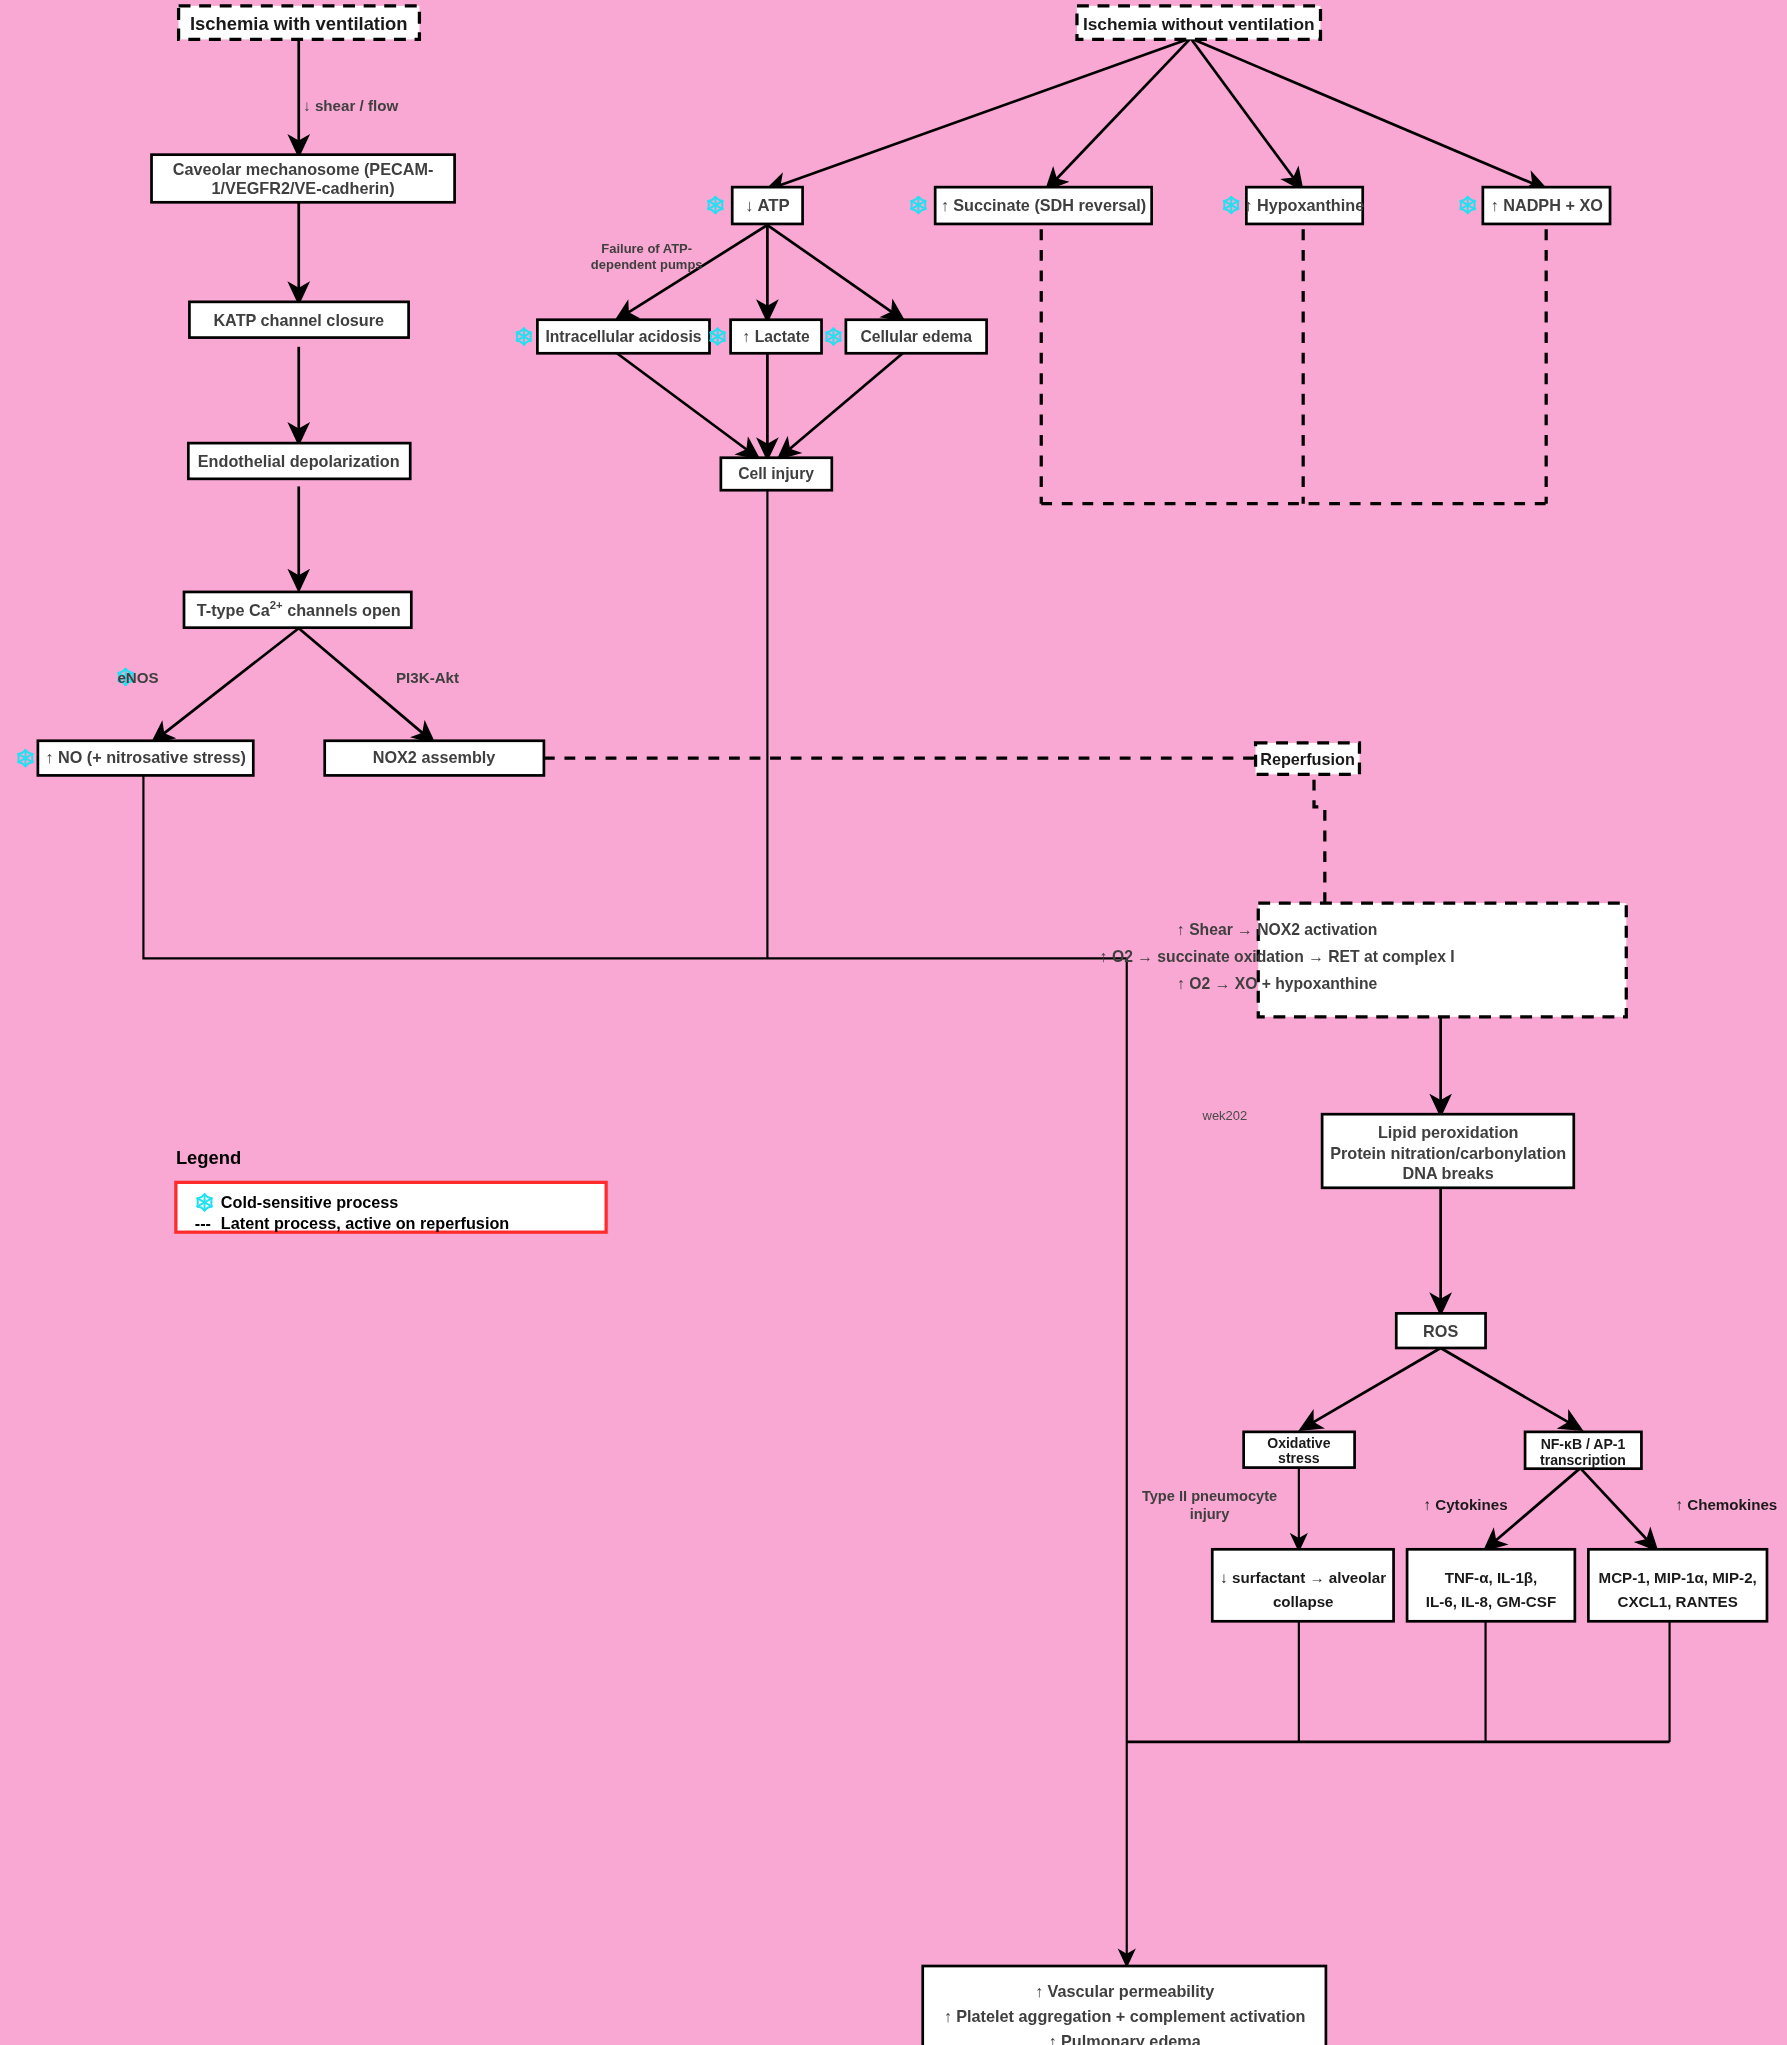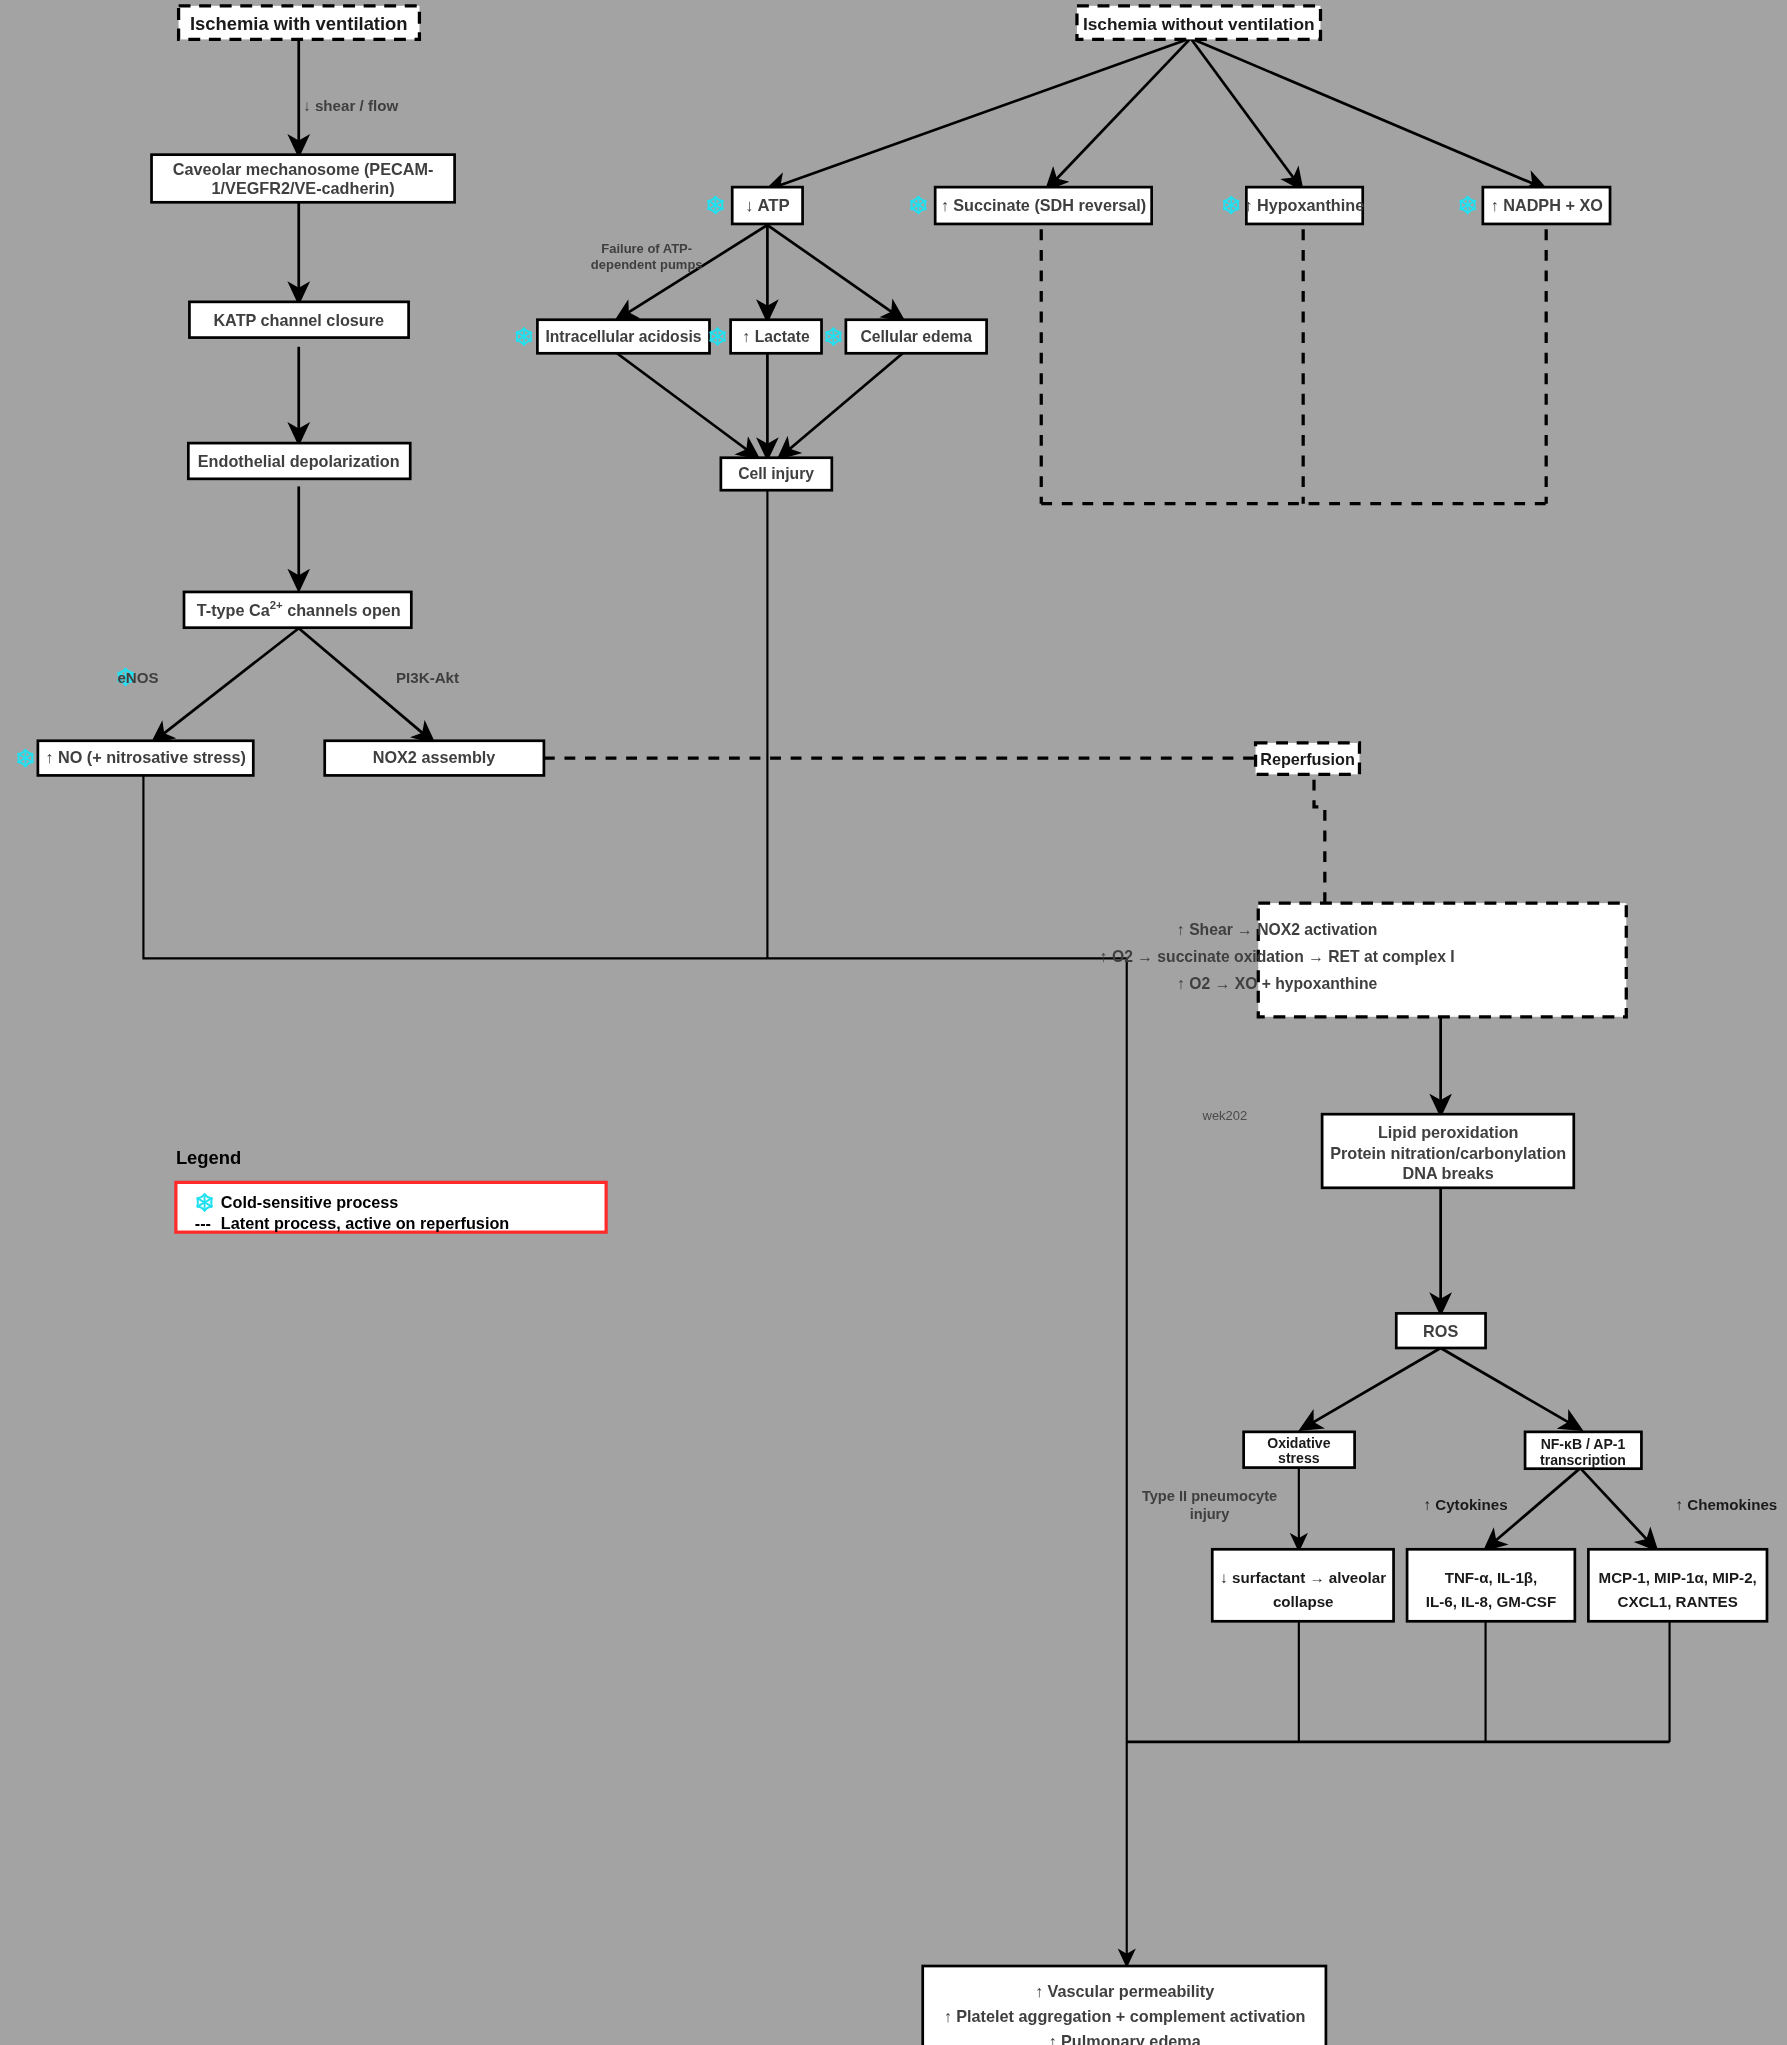--- a/index.html
+++ b/index.html
@@ -1,17 +1,17 @@
 <!DOCTYPE html>
 <html style="font-size:8.7px"><head>
 <meta charset="utf-8">
 <style>
   html,body{margin:0;padding:0;background:#ffffff;}
   body{font-family:"Liberation Sans",sans-serif;}
-  #stage{position:relative;width:1787px;height:2046px;background:#a3a3a3;overflow:hidden;}
+  #stage{position:relative;width:1787px;height:2046px;background:#f9a8d4;overflow:hidden;}
   svg{position:absolute;left:0;top:0;width:1787px;height:2046px;}
   .nodeText{font-family:"Liberation Sans",sans-serif;font-weight:bold;fill:#3f3f3f;text-anchor:middle;}
   .nodeTextBlack{font-family:"Liberation Sans",sans-serif;font-weight:bold;fill:#1a1a1a;text-anchor:middle;}
   .edgeLabel{font-family:"Liberation Sans",sans-serif;font-weight:bold;fill:#3f3f3f;text-anchor:middle;}
   .legText{font-family:"Liberation Sans",sans-serif;font-weight:bold;fill:#000;}
   .wmText{font-family:"Liberation Sans",sans-serif;fill:#4a4a4a;}
   .boxSolid{fill:#ffffff;stroke:#000000;stroke-width:5;}
   .boxDashed{fill:#ffffff;stroke:#000000;stroke-width:6;stroke-dasharray:22 16;}
   .lnk{stroke:#000000;stroke-width:5;fill:none;}
   .lnkThin{stroke:#000000;stroke-width:4;fill:none;}

